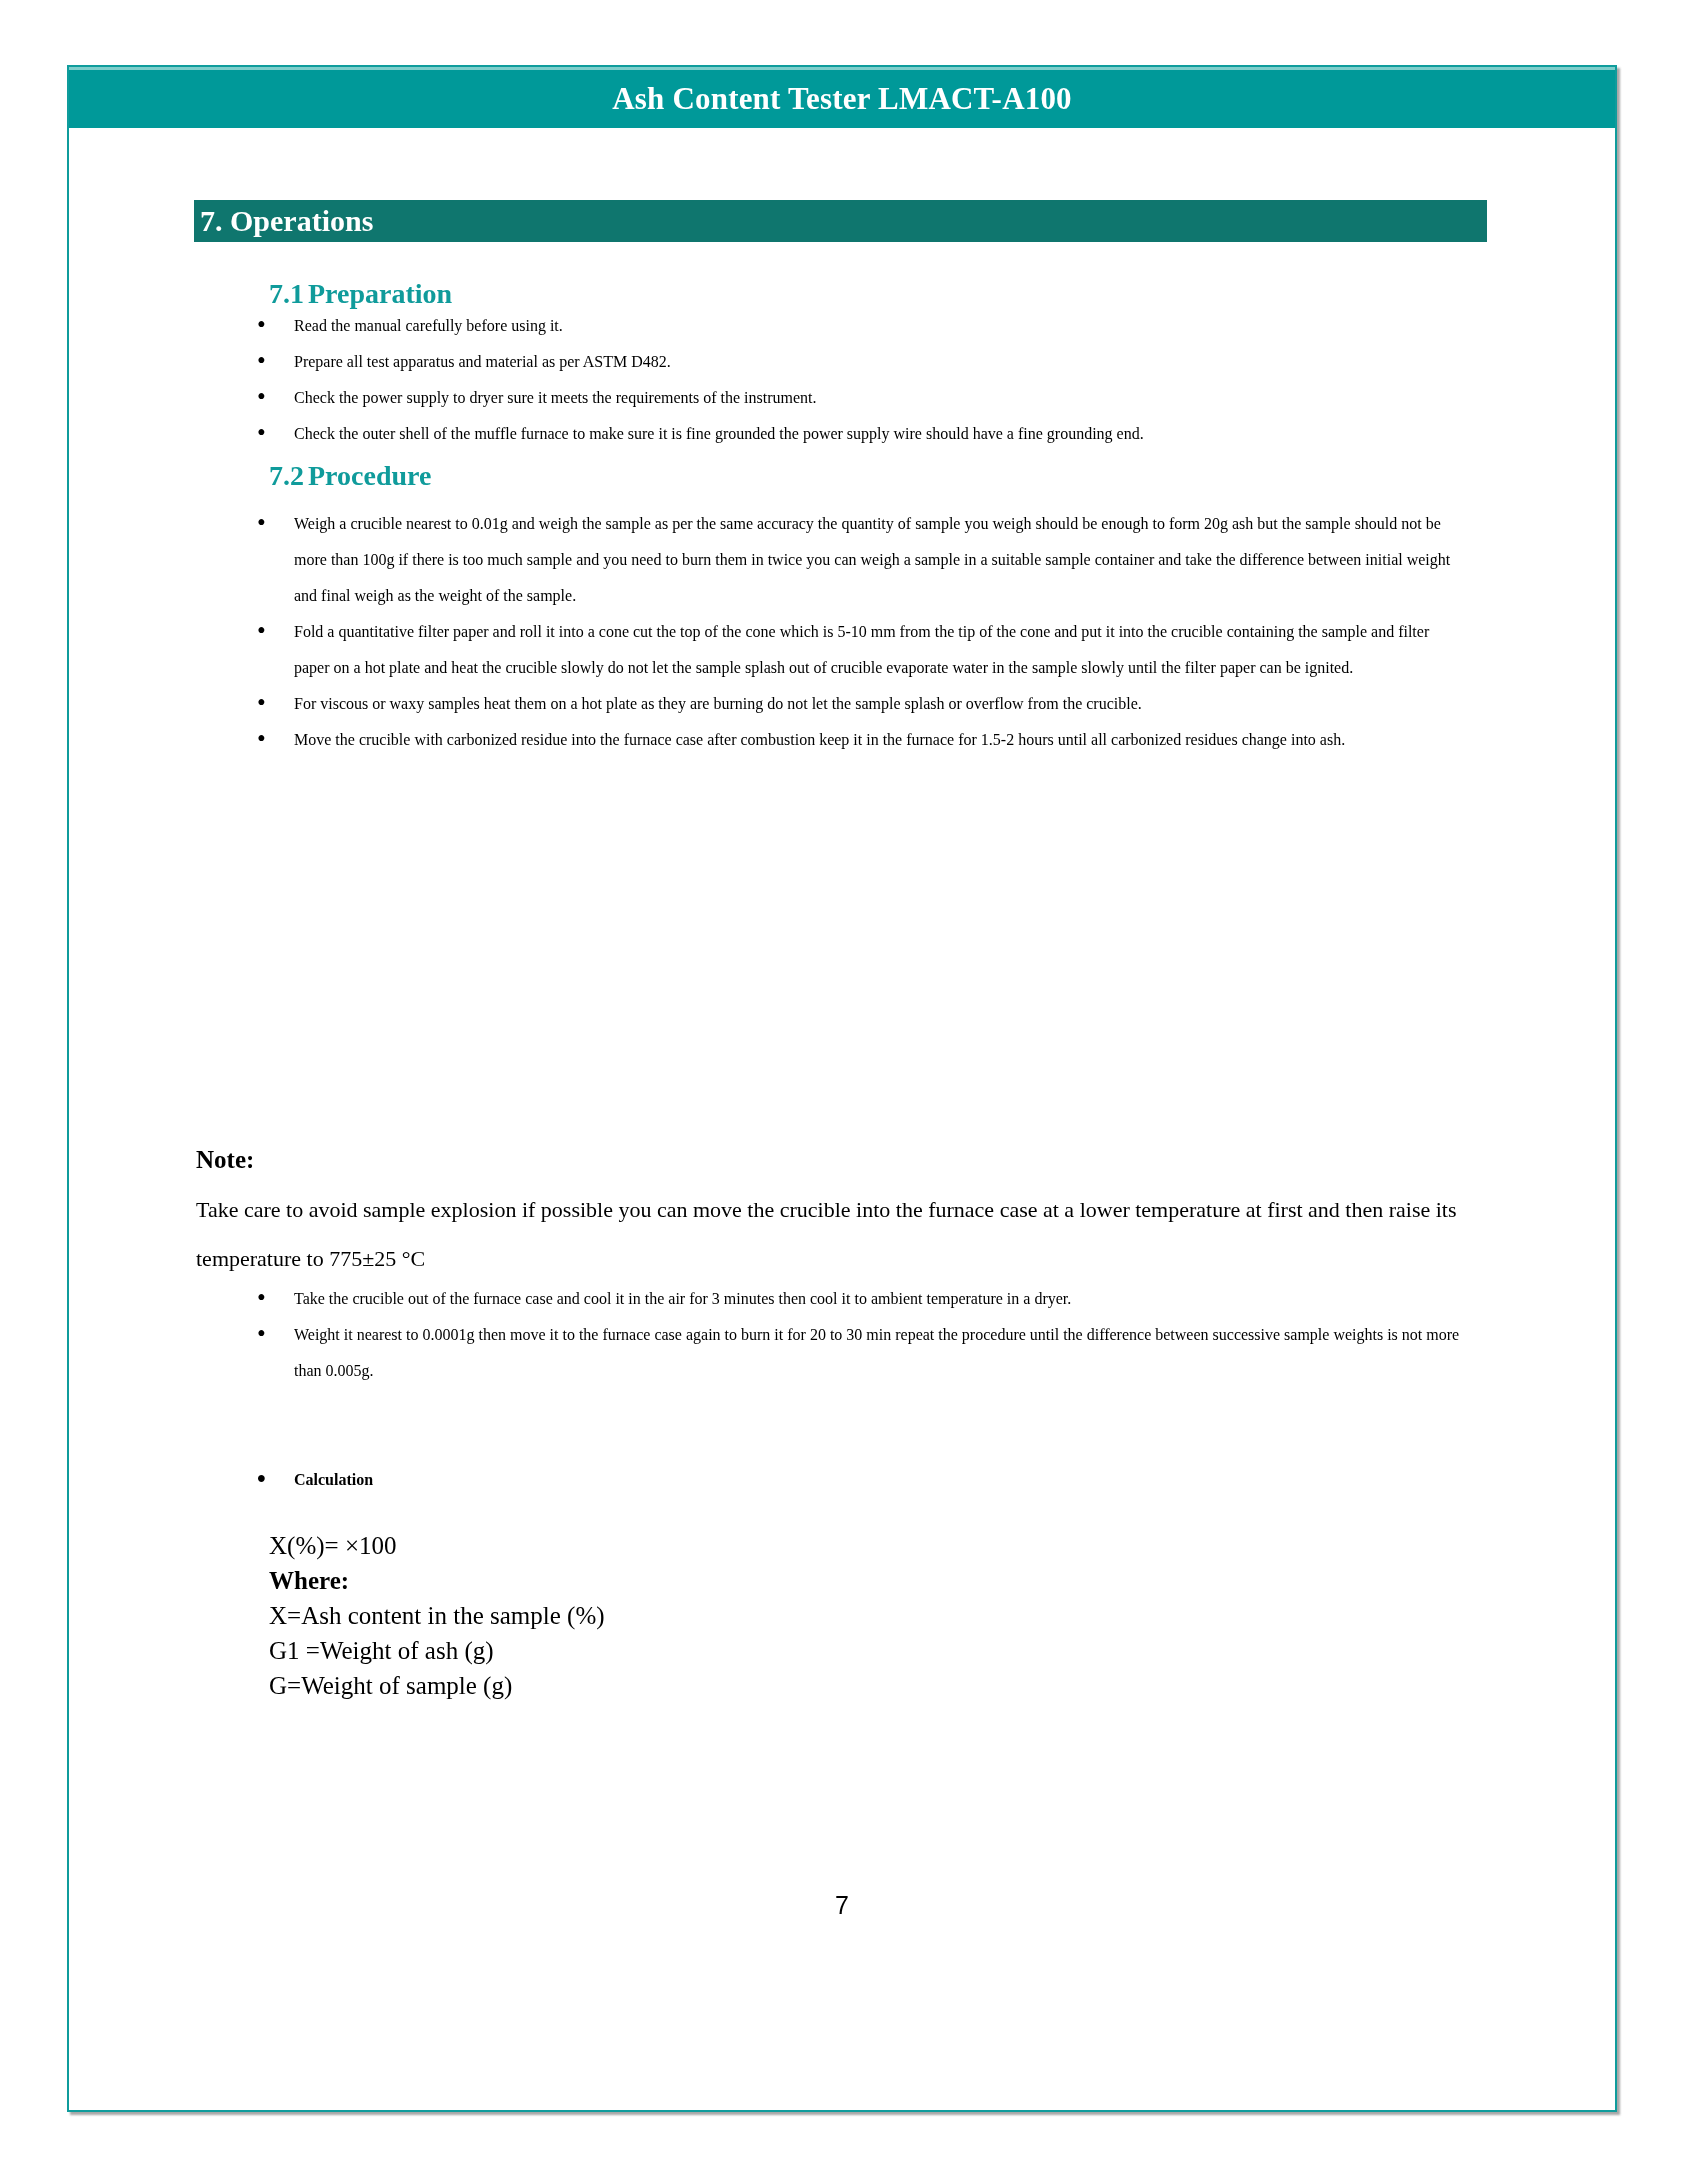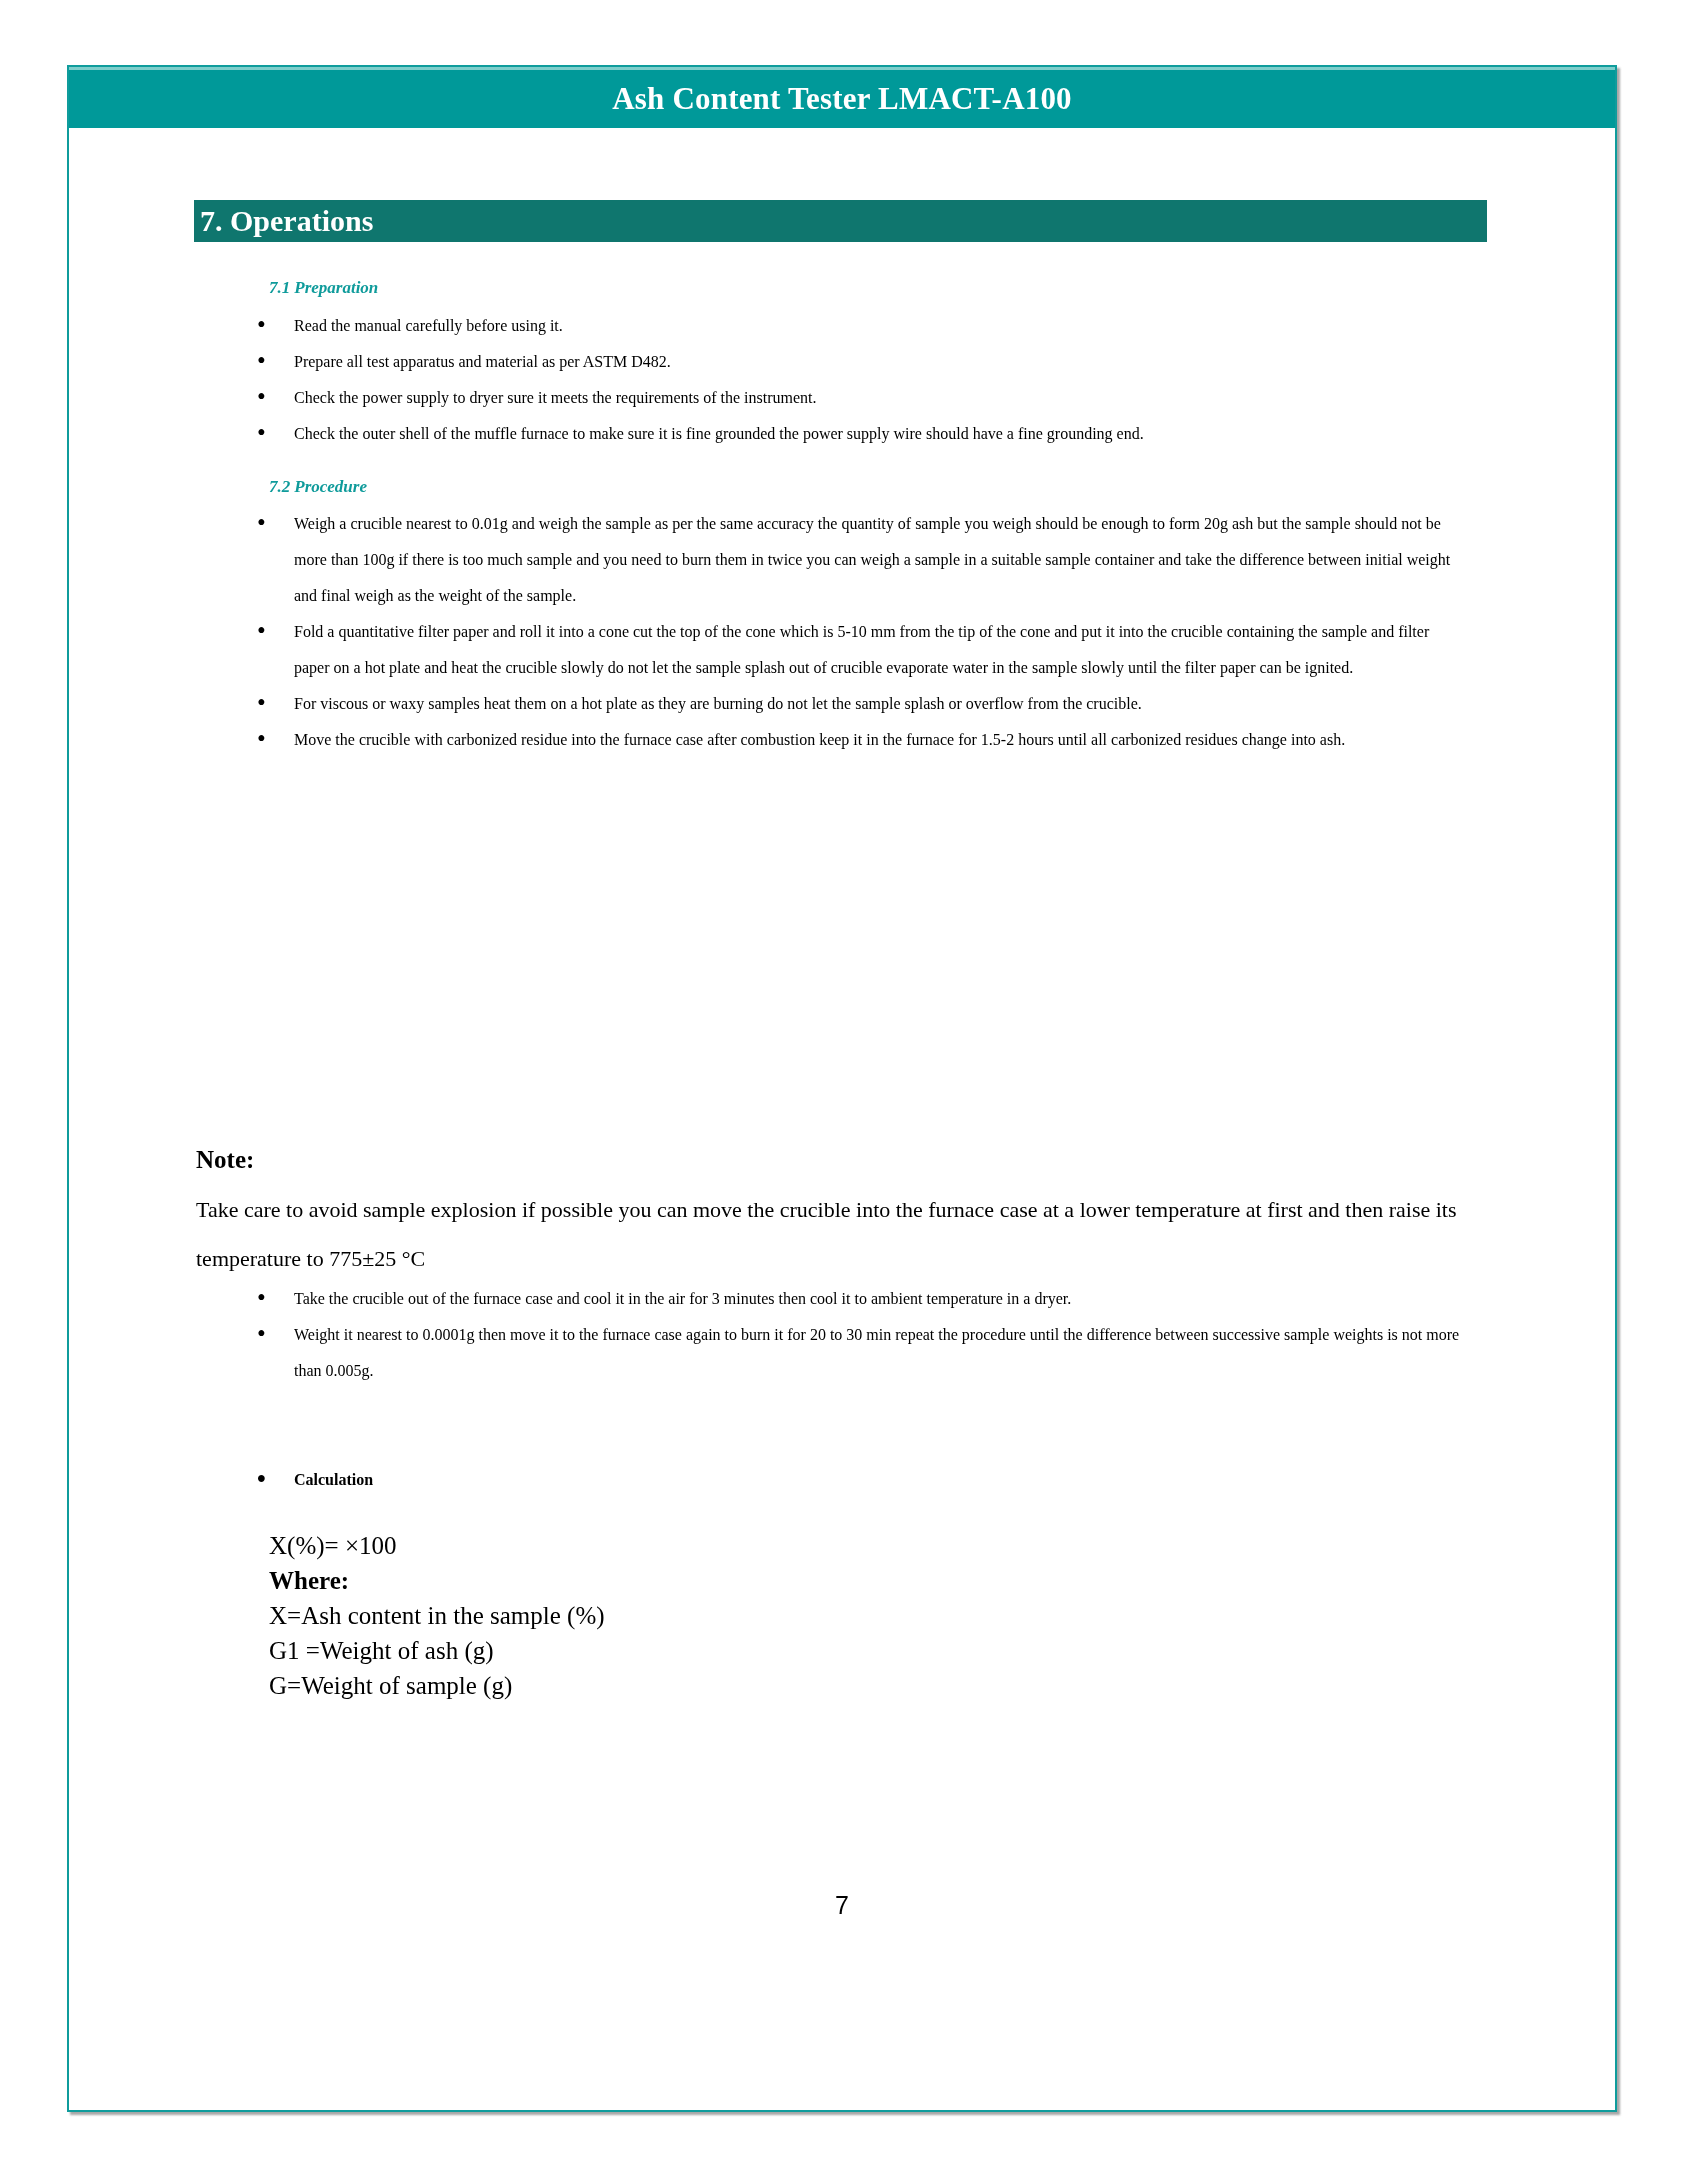--- a/index.html
+++ b/index.html
@@ -82,24 +82,23 @@
   }
 
   
   .block {
     position: absolute;
   }
 
   .sub-heading {
     color: #0f9b9b;
     font-weight: bold;
-    font-size: 17px;
+    font-size: 28px;
     font-family: "Liberation Serif", serif;
     white-space: nowrap;
-    font-style: italic;
   }
   .sub-heading .num { margin-right: 4px; }
 
   ul.bullets {
     list-style: none;
     margin: 0;
     padding: 0;
   }
   ul.bullets > li {
     position: relative;
@@ -172,21 +171,21 @@
       <span class="num">7.1</span><span>Preparation</span>
     </div>
 
     <ul class="bullets block" style="left:166px; top:180px; width:1228px;">
       <li>Read the manual carefully before using it.</li>
       <li>Prepare all test apparatus and material as per ASTM D482.</li>
       <li>Check the power supply to dryer sure it meets the requirements of the instrument.</li>
       <li>Check the outer shell of the muffle furnace to make sure it is fine grounded the power supply wire should have a fine grounding end.</li>
     </ul>
 
-    <div class="block sub-heading" style="left:200px; top:349px;text-align:right;">
+    <div class="block sub-heading" style="left:200px; top:332px;text-align:right;">
       <span class="num">7.2</span><span>Procedure</span>
     </div>
 
     <ul class="bullets block" style="left:166px; top:378px; width:1233px;">
       <li>Weigh a crucible nearest to 0.01g and weigh the sample as per the same accuracy the quantity of sample you weigh should be enough to form 20g ash but the sample should not be more than 100g if there is too much sample and you need to burn them in twice you can weigh a sample in a suitable sample container and take the difference between initial weight and final weigh as the weight of the sample.</li>
       <li>Fold a quantitative filter paper and roll it into a cone cut the top of the cone which is 5-10 mm from the tip of the cone and put it into the crucible containing the sample and filter paper on a hot plate and heat the crucible slowly do not let the sample splash out of crucible evaporate water in the sample slowly until the filter paper can be ignited.</li>
       <li>For viscous or waxy samples heat them on a hot plate as they are burning do not let the sample splash or overflow from the crucible.</li>
       <li>Move the crucible with carbonized residue into the furnace case after combustion keep it in the furnace for 1.5-2 hours until all carbonized residues change into ash.</li>
     </ul>
 

